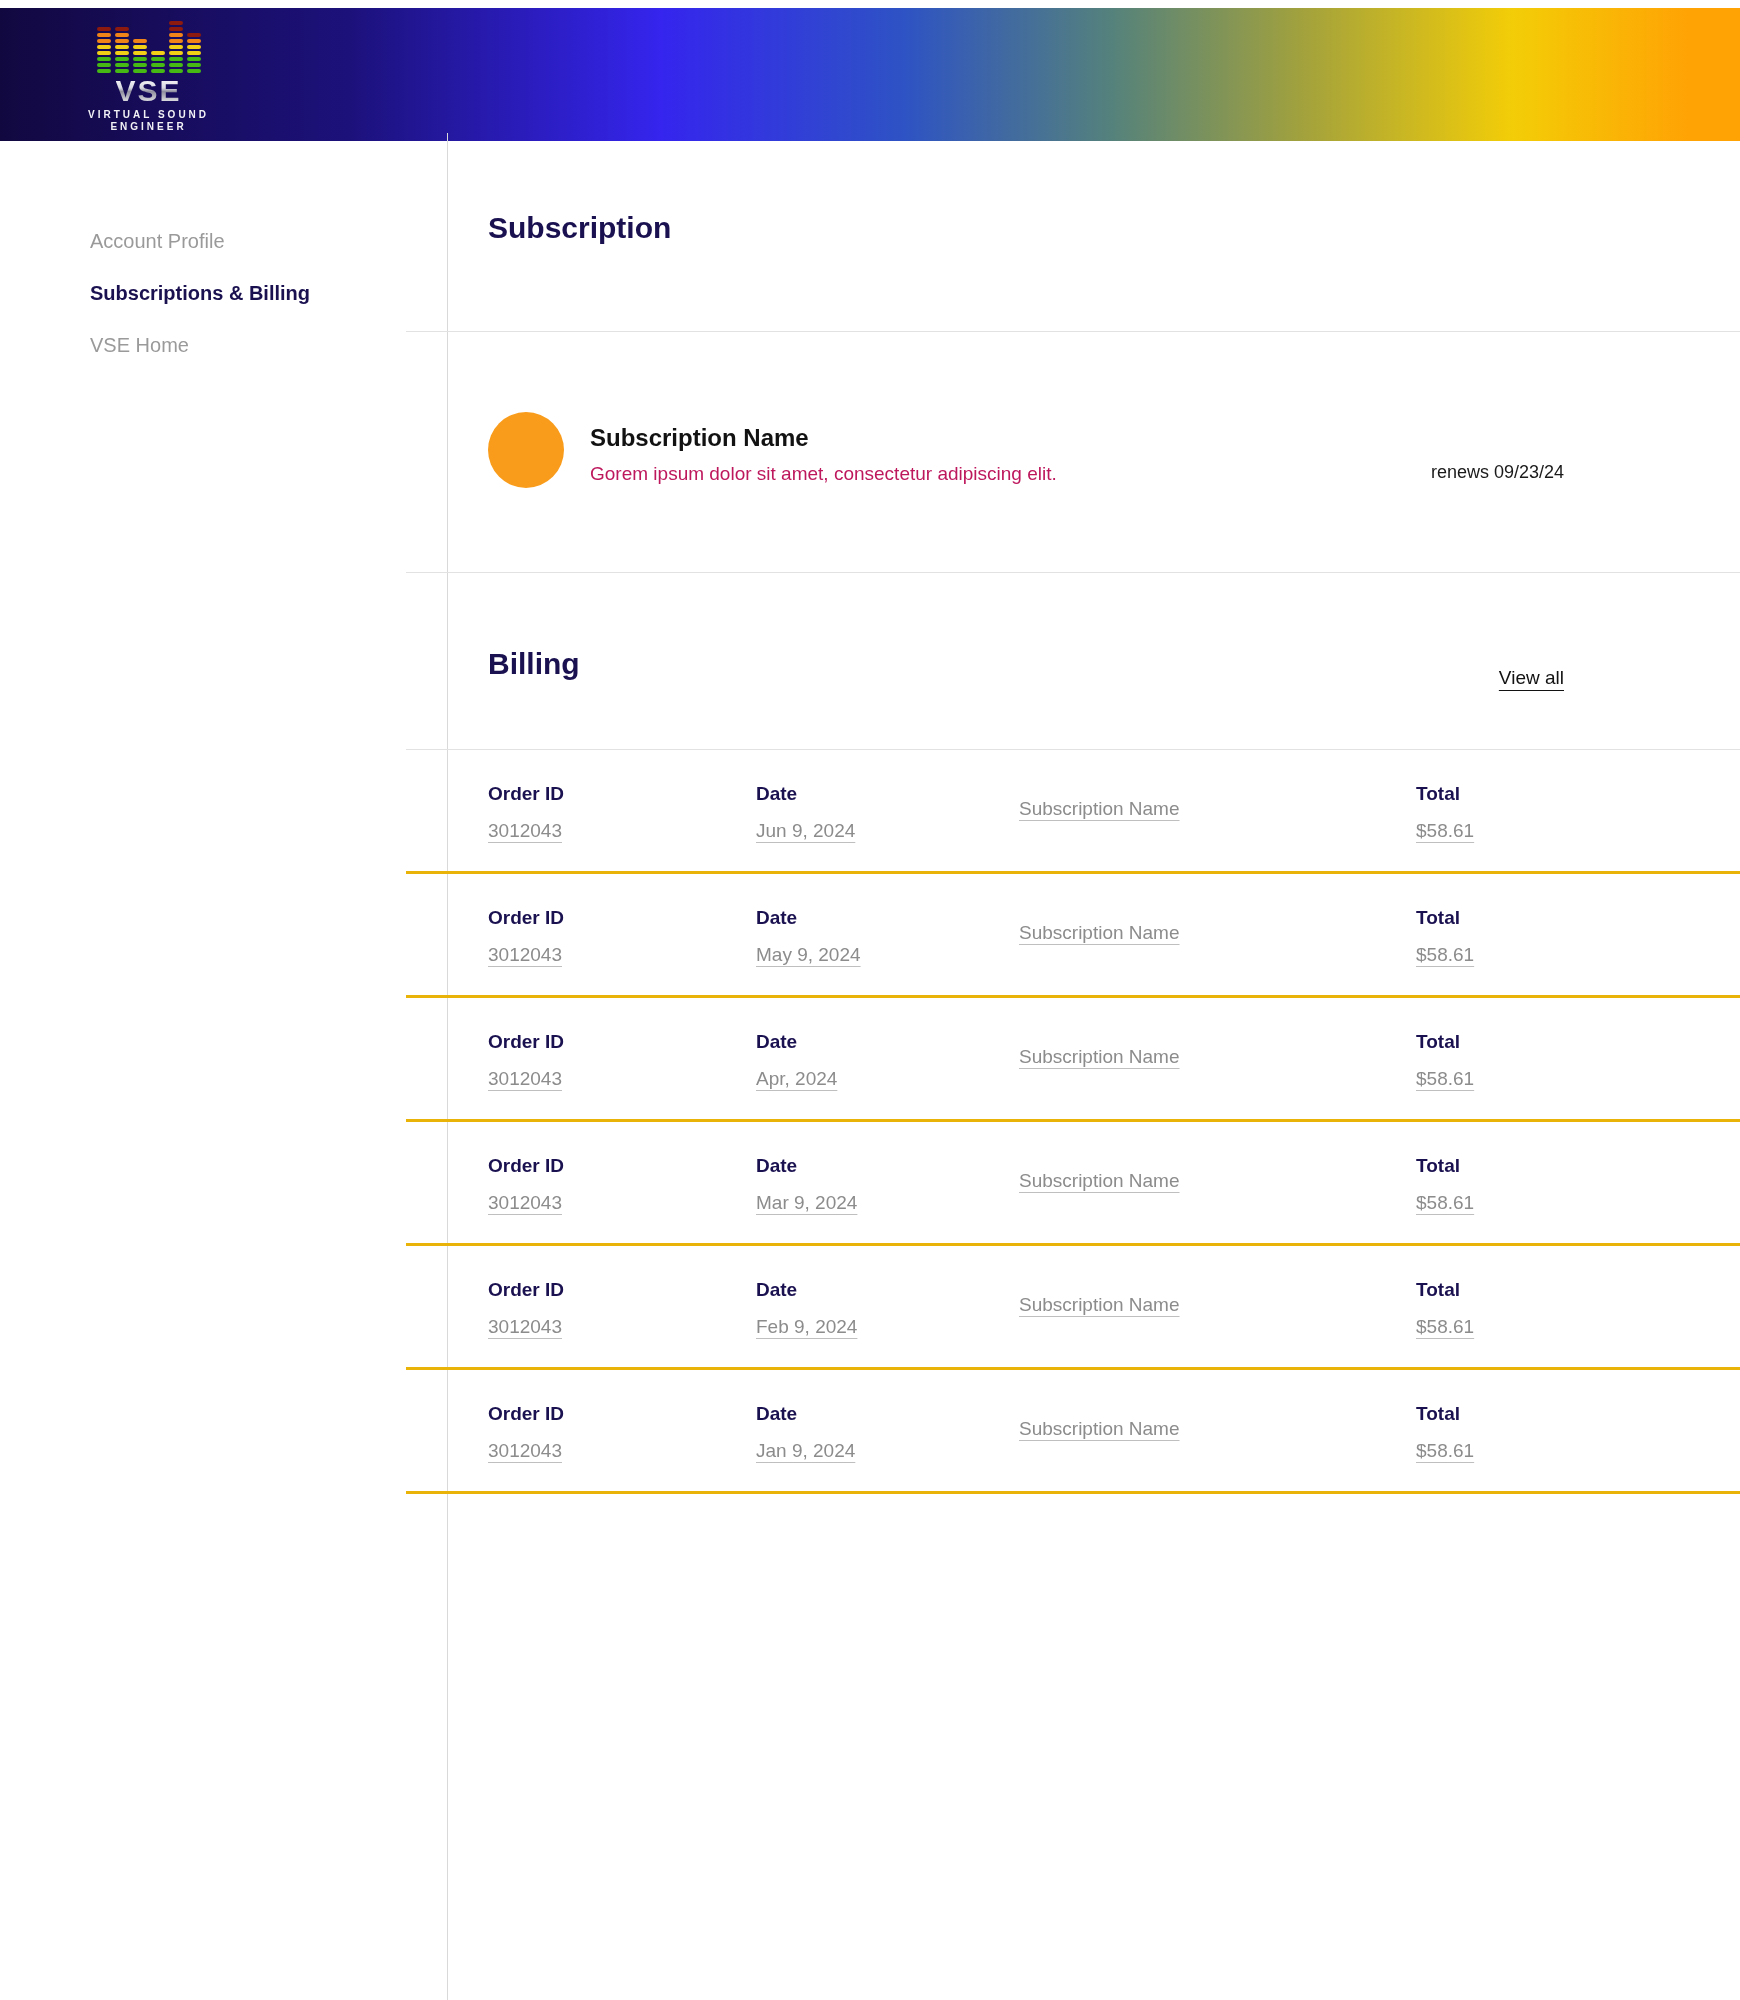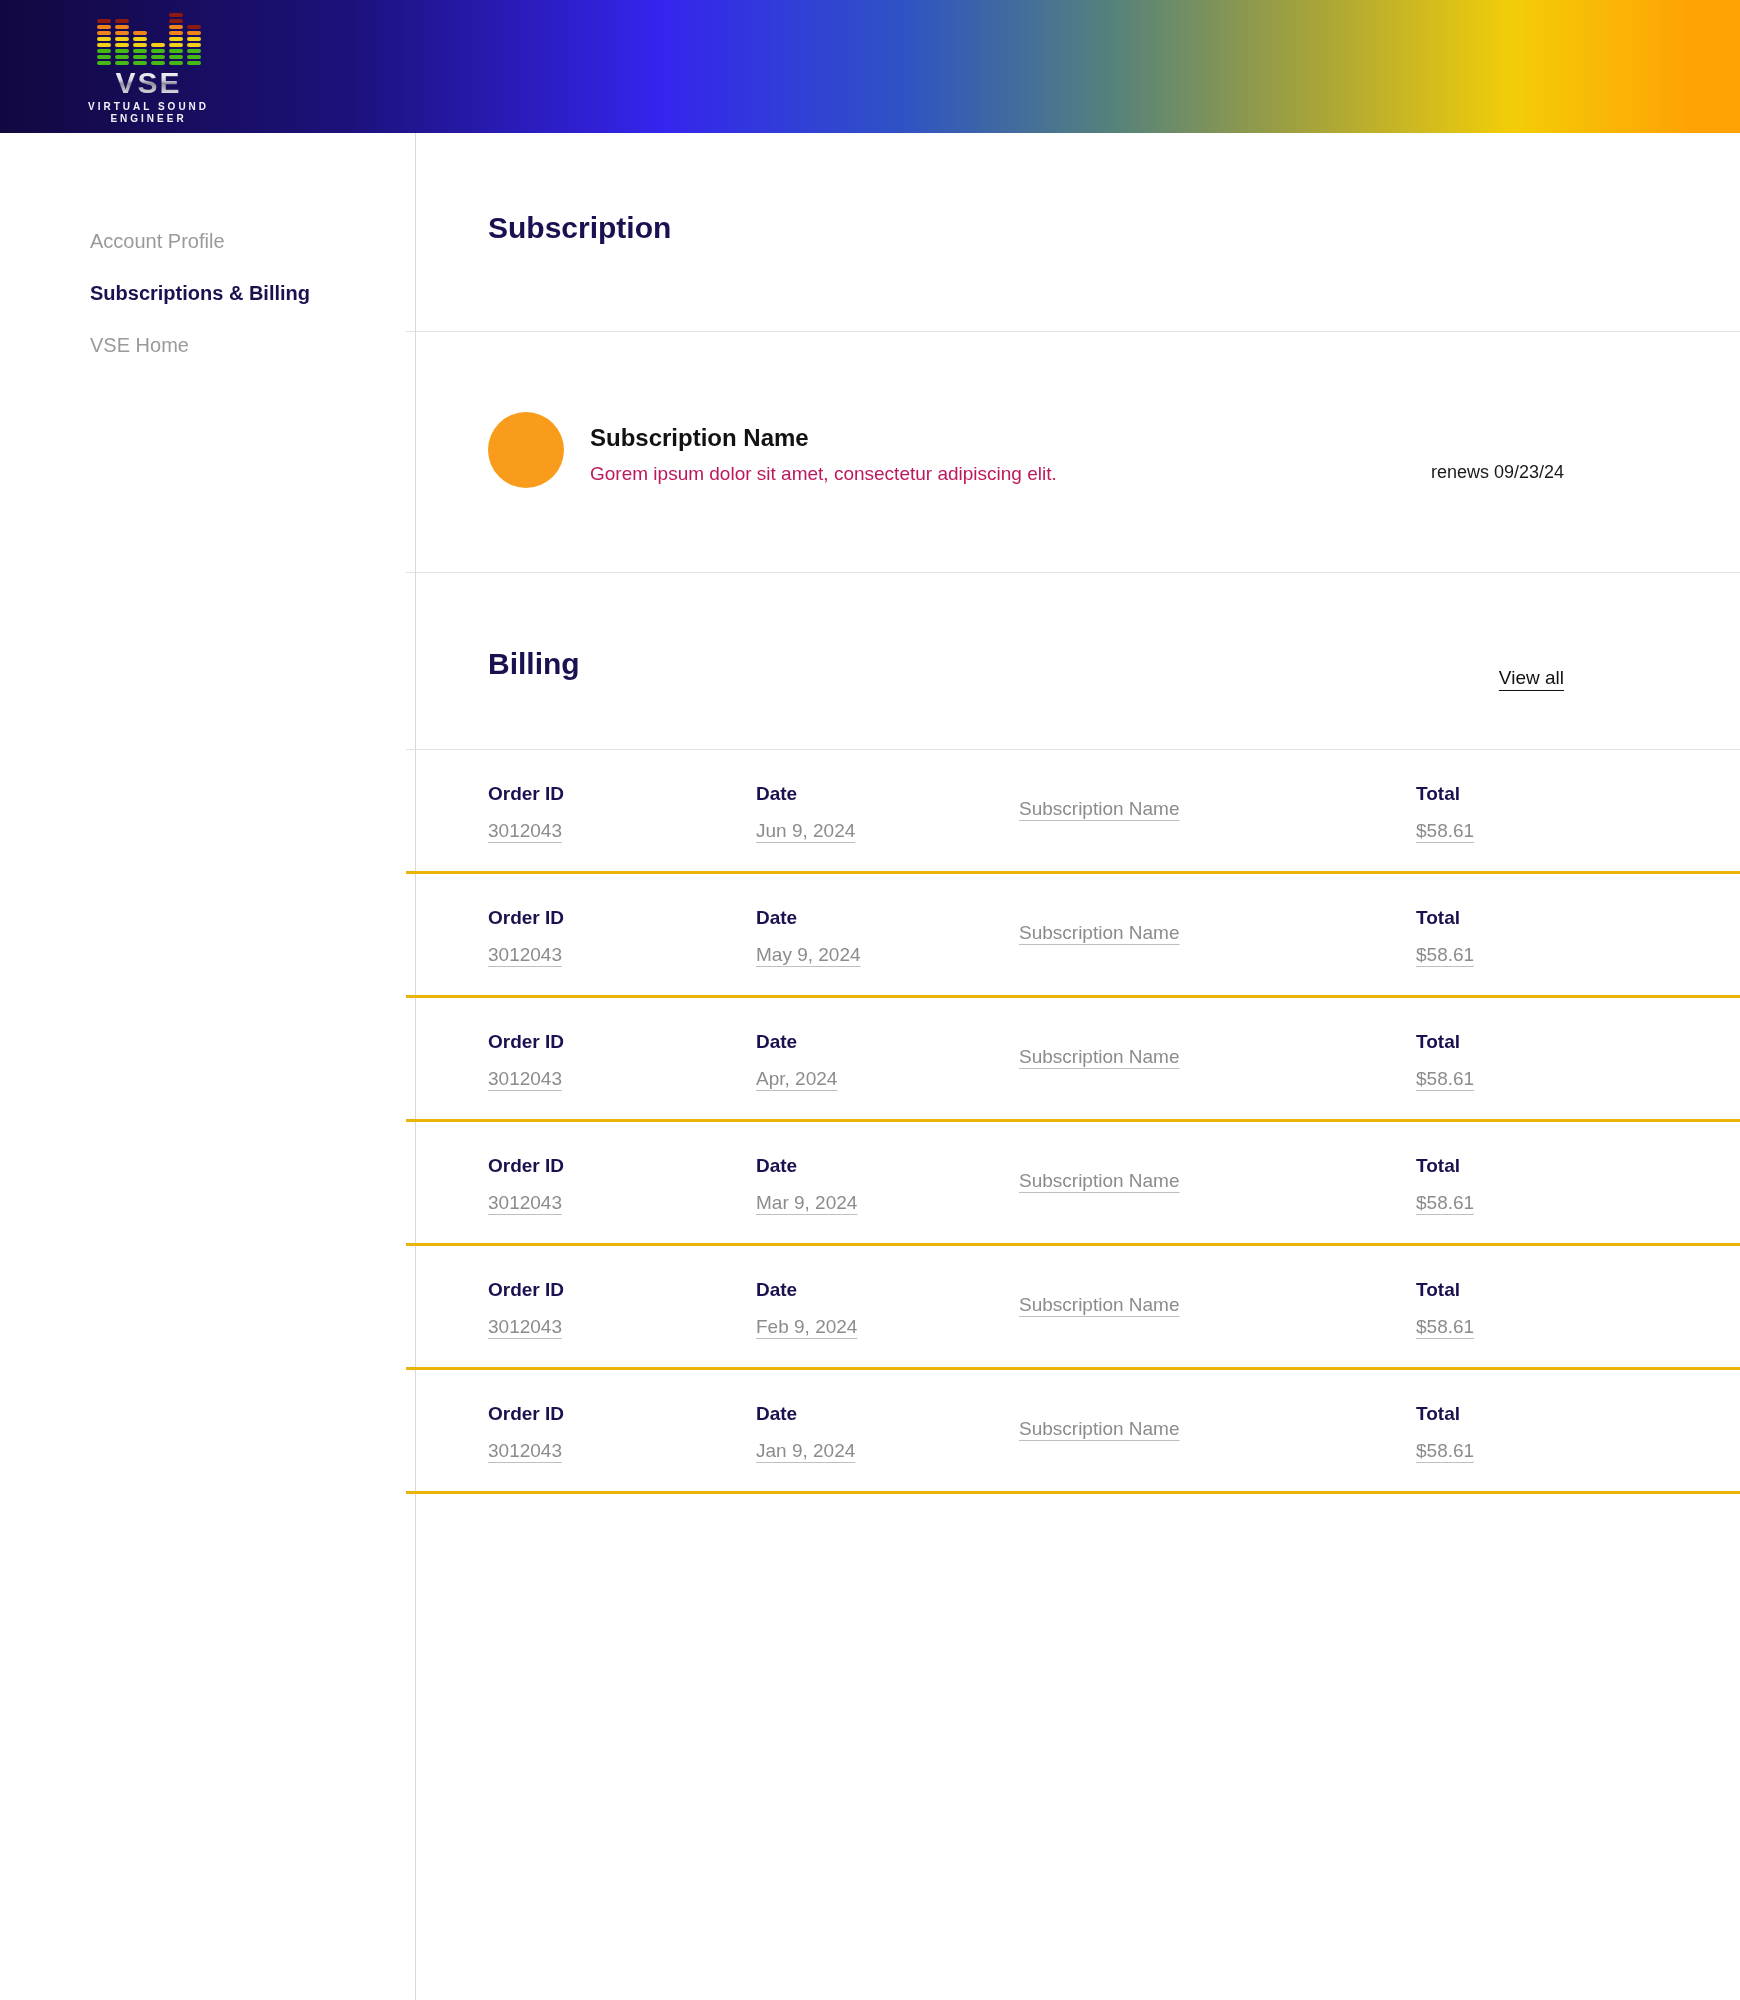--- a/index.html
+++ b/index.html
@@ -2,21 +2,21 @@
 <html><head>
 <meta charset="utf-8">
 <style>
   * { margin:0; padding:0; box-sizing:border-box; }
   html,body { background:#ffffff; }
   body { font-family:"Liberation Sans", sans-serif; }
   .page { position:relative; width:1740px; height:2000px; background:#ffffff; overflow:hidden; }
 
   
   .header {
-    position:absolute; top:0; left:0; right:0; height:133px;
+    position:absolute; top:8px; left:0; right:0; height:133px;
     background:linear-gradient(90deg,
       #120840 0%, #1c117a 20%, #3525ee 38%, #2e53c4 52%,
       #55827b 64%, #a3a23c 75%, #f3cd07 87%, #ffa304 97%);
     display:flex; align-items:center; padding-left:88px;
   }
   .logo { display:flex; flex-direction:column; align-items:center; gap:3px; }
   .eq { display:flex; align-items:flex-end; gap:4px; height:56px; }
   .eq .col { display:flex; flex-direction:column; gap:2px; }
   .eq .s { width:14px; height:4px; border-radius:2px; }
   .s.r { background:#8c1a0e; }
@@ -25,21 +25,21 @@
   .s.g { background:#46b914; }
   .brand-abbr {
     font-size:30px; font-weight:800; letter-spacing:2px; line-height:30px;
     background:linear-gradient(180deg,#ffffff 0%,#d8d8e2 40%,#8e8e9e 52%,#ffffff 100%);
     -webkit-background-clip:text; background-clip:text; color:transparent;
   }
   .brand-tagline { color:#f2f2f6; font-size:10px; font-weight:700; letter-spacing:3px; text-align:center; line-height:12px; }
 
   
   .sidebar {
-    position:absolute; top:133px; left:0; width:416px; bottom:0;
+    position:absolute; top:133px; left:0; width:448px; bottom:0;
     border-right:1px solid #d9d9d9; padding:95px 0 0 90px;
   }
   .side-item { font-size:20px; color:#9a9a9a; margin-bottom:26px; cursor:pointer; line-height:26px; }
   .side-item.active { color:#1a1150; font-weight:700; }
 
   
   .main { position:absolute; top:133px; left:406px; right:0; bottom:0;border-radius:14px; }
   .sec { border-bottom:1px solid #e2e2e2; padding-left:82px; padding-right:176px; }
   .sec-title { color:#1a1150; font-size:30px; font-weight:700; line-height:41px; }
 

